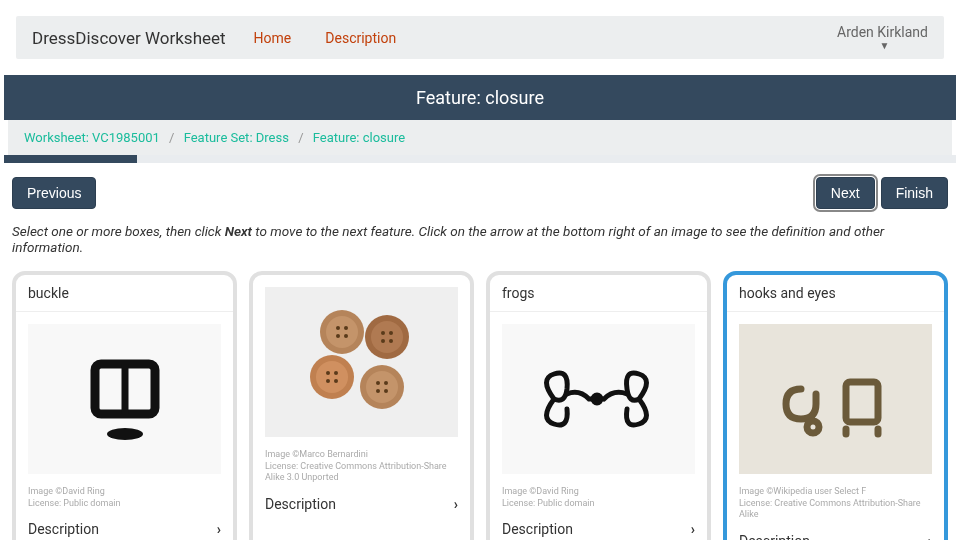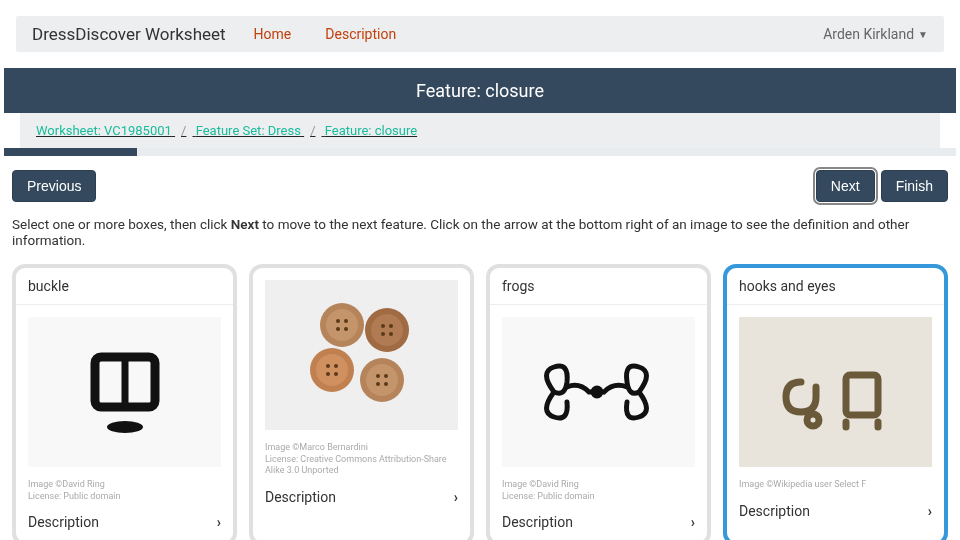--- a/index.html
+++ b/index.html
@@ -1,39 +1,39 @@
 <!DOCTYPE html>
 <html><head>
   <meta charset="utf-8">
   <style>
     * { box-sizing: border-box; margin: 0; padding: 0; }
     body { font-family: -apple-system, BlinkMacSystemFont, "Segoe UI", Roboto, "Helvetica Neue", Arial, sans-serif; font-size: 14px; color: #212529; background: #fff; }
     
     .navbar { background: #eceeef; padding: 8px 16px; display: flex; align-items: center; margin: 16px; border-radius: 2px; }
     .navbar-brand { font-size: 17px; color: #333; margin-right: 28px; text-decoration: none; }
     .nav-link { color: #c2410c; text-decoration: none; margin-right: 34px; font-size: 14px; }
-    .nav-right { margin-left: auto; color: #666; font-size: 14px; display: flex; align-items: center; cursor: pointer; }
+    .nav-right { margin-left: auto; color: #666; font-size: 14px; display: flex; align-items: center; cursor: pointer; flex-direction: column; }
     .caret { margin-left: 4px; font-size: 10px; }
     
     .banner { background: #34495e; color: #fff; padding: 12px; text-align: center; font-size: 18px; margin: 8px 4px 0 4px; }
     
-    .breadcrumb-bar { background: #eceeef; padding: 10px 16px; margin: 0 20px; font-size: 13px; text-decoration: underline; }
+    .breadcrumb-bar { background: #eceeef; padding: 10px 16px; margin: 0 8px; font-size: 13px; }
     .breadcrumb-link { color: #1abc9c; text-decoration: none; }
     .breadcrumb-sep { color: #999; margin: 0 6px; }
     
     .progress { background: #e9ecef; height: 8px; margin: 0 4px 14px 4px; }
     .progress-fill { background: #34495e; height: 100%; width: 14%; }
     
     .content { padding: 0 12px; }
     .btnrow { display: flex; margin-bottom: 14px; }
     .btn { background: #34495e; color: #fff; border: 1px solid #2c3e50; padding: 7px 14px; border-radius: 4px; font-size: 14px; cursor: pointer; }
     .btn-right { margin-left: auto; display: flex; gap: 6px; }
     .btn-focus { outline: 2px solid #888; outline-offset: 1px; }
     
-    .instructions { font-size: 13.5px; color: #333; margin-bottom: 16px; }
+    .instructions { font-size: 13.5px; color: #333; margin-bottom: 16px; font-style: italic; }
     .instructions b { font-weight: 600; }
     
     .grid { display: grid; grid-template-columns: repeat(4, 1fr); gap: 12px; }
     .card { border: 4px solid #e0e0e0; border-radius: 13px; background: #fff; }
     .card.selected { border-color: #3598db; }
     .card-header { padding: 10px 12px; border-bottom: 1px solid #eee; font-size: 14px; color: #333; }
     .card-img { padding: 12px; }
     .card-img .imgbox { width: 100%; height: 150px; background: #f8f8f8; display: flex; align-items: center; justify-content: center; overflow: hidden; }
     .card-meta { padding: 0 8px 4px 12px; font-size: 9px; color: #aaa; line-height: 1.3; }
     .card-desc { padding: 8px 12px 12px 12px; display: flex; align-items: center; justify-content: space-between; font-size: 14px; color: #333; cursor: pointer; }
@@ -188,20 +188,21 @@
             <g fill="none" stroke="#6b5a3a" stroke-width="7" stroke-linecap="round">
               <rect x="85" y="43" width="32" height="40" rx="4"></rect>
               <line x1="85" y1="90" x2="85" y2="95"></line>
               <line x1="117" y1="90" x2="117" y2="95"></line>
             </g>
           </svg>
         </div>
       </div>
       <div class="card-meta">
         <div>Image ©Wikipedia user Select F</div>
+        <div>License: Creative Commons Attribution-Share Alike</div>
       </div>
       <div class="card-desc">
         <span>Description</span>
         <span class="chev">›</span>
       </div>
     </div>
 
   </div>
 </div>
 

